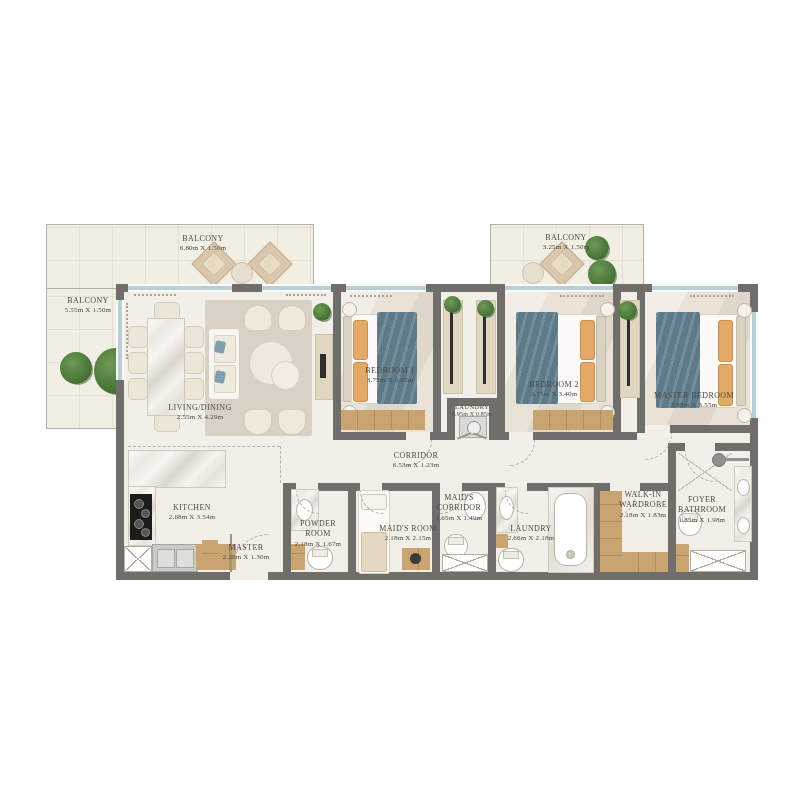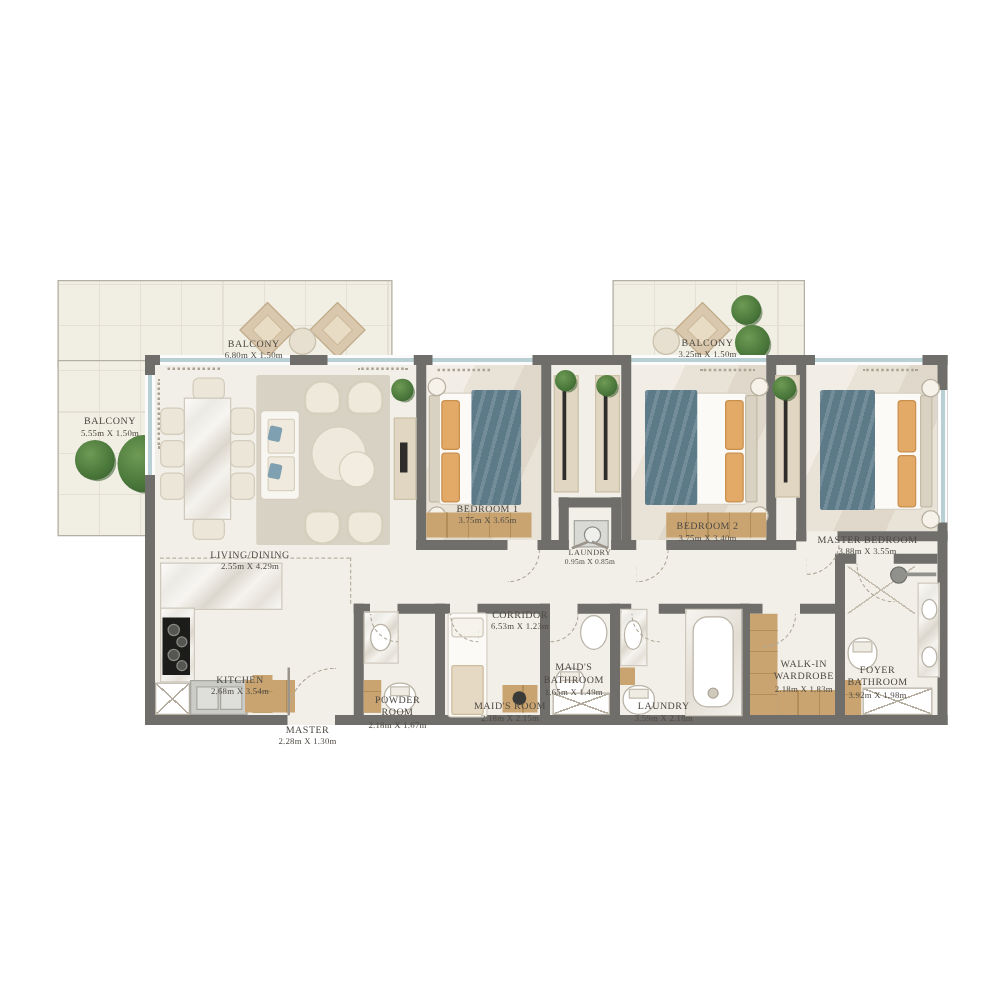--- a/index.html
+++ b/index.html
@@ -47,21 +47,21 @@
       background-image:linear-gradient(to top right,transparent calc(50% - .6px),#c7c0b2 calc(50% - .6px) calc(50% + .6px),transparent calc(50% + .6px)),
                        linear-gradient(to bottom right,transparent calc(50% - .6px),#c7c0b2 calc(50% - .6px) calc(50% + .6px),transparent calc(50% + .6px));}
   .arc{position:absolute;}
   .arc.c-tl{border-right:1px dashed #b0a99a;border-bottom:1px dashed #b0a99a;border-bottom-right-radius:100%;}
   .arc.c-tr{border-left:1px dashed #b0a99a;border-bottom:1px dashed #b0a99a;border-bottom-left-radius:100%;}
   .arc.c-br{border-left:1px dashed #b0a99a;border-top:1px dashed #b0a99a;border-top-left-radius:100%;}
   .curt{position:absolute;height:0;border-top:2px dotted #aaa293;}
   .curtv{position:absolute;width:0;border-left:2px dotted #aaa293;}
   .dash-h{position:absolute;height:0;border-top:1px dashed #b9b2a3;}
   .dash-v{position:absolute;width:0;border-left:1px dashed #b9b2a3;}
-  .label{position:absolute;transform:translate(-50%,-50%);text-align:center;color:#4f4b45;z-index:30;margin-top:36px;}
+  .label{position:absolute;transform:translate(-50%,-50%);text-align:center;color:#4f4b45;z-index:30;}
   .label .nm{display:block;font-size:8px;letter-spacing:.4px;line-height:1.3;}
   .label .dm{display:block;font-size:7px;letter-spacing:.2px;line-height:1.25;}
   .label.sm .nm{font-size:6.5px;}
   .label.sm .dm{font-size:6px;}
   .leaf{position:absolute;background:#9b948a;}
   .sofa{position:absolute;background:#f8f6f1;border:1px solid #d5cebe;border-radius:4px;}
   .cushion{position:absolute;background:#efeadd;border:1px solid #d8d1c0;border-radius:2px;}
   .bluepil{position:absolute;background:#7fa0b0;border-radius:2px;transform:rotate(12deg);}
   .washer{position:absolute;background:#d9d9d6;border:1px solid #a9a9a4;}
   .tub-out{position:absolute;border:1px solid #cfc9bd;
@@ -302,21 +302,21 @@
     <span class="dm">2.55m X 4.29m</span>
   </div>
   <div class="label" style="left:390px;top:376px;">
     <span class="nm">BEDROOM 1</span>
     <span class="dm">3.75m X 3.65m</span>
   </div>
   <div class="label sm" style="left:472px;top:411px;width:44px;">
     <span class="nm">LAUNDRY</span>
     <span class="dm">0.95m X 0.85m</span>
   </div>
-  <div class="label" style="left:566px;top:390px;">
+  <div class="label" style="left:554px;top:390px;">
     <span class="nm">BEDROOM 2</span>
     <span class="dm">3.75m X 3.40m</span>
   </div>
   <div class="label" style="left:694px;top:401px;width:110px;">
     <span class="nm">MASTER BEDROOM</span>
     <span class="dm">3.88m X 3.55m</span>
   </div>
   <div class="label" style="left:416px;top:461px;">
     <span class="nm">CORRIDOR</span>
     <span class="dm">6.53m X 1.23m</span>
@@ -331,29 +331,29 @@
   </div>
   <div class="label" style="left:318px;top:534px;width:62px;">
     <span class="nm">POWDER ROOM</span>
     <span class="dm">2.18m X 1.67m</span>
   </div>
   <div class="label" style="left:408px;top:534px;width:62px;">
     <span class="nm">MAID'S ROOM</span>
     <span class="dm">2.18m X 2.15m</span>
   </div>
   <div class="label" style="left:459px;top:508px;width:56px;">
-    <span class="nm">MAID'S BATHROOM</span>
+    <span class="nm">MAID'S CORRIDOR</span>
     <span class="dm">1.65m X 1.49m</span>
   </div>
   <div class="label" style="left:531px;top:534px;width:60px;">
     <span class="nm">LAUNDRY</span>
-    <span class="dm">3.59m X 2.18m</span>
+    <span class="dm">2.66m X 2.18m</span>
   </div>
   <div class="label" style="left:643px;top:505px;width:58px;">
     <span class="nm">WALK-IN WARDROBE</span>
     <span class="dm">2.18m X 1.83m</span>
   </div>
   <div class="label" style="left:702px;top:510px;width:62px;">
     <span class="nm">FOYER BATHROOM</span>
-    <span class="dm">3.92m X 1.98m</span>
+    <span class="dm">1.85m X 1.98m</span>
   </div>
 
 </div>
 
 </body></html>

